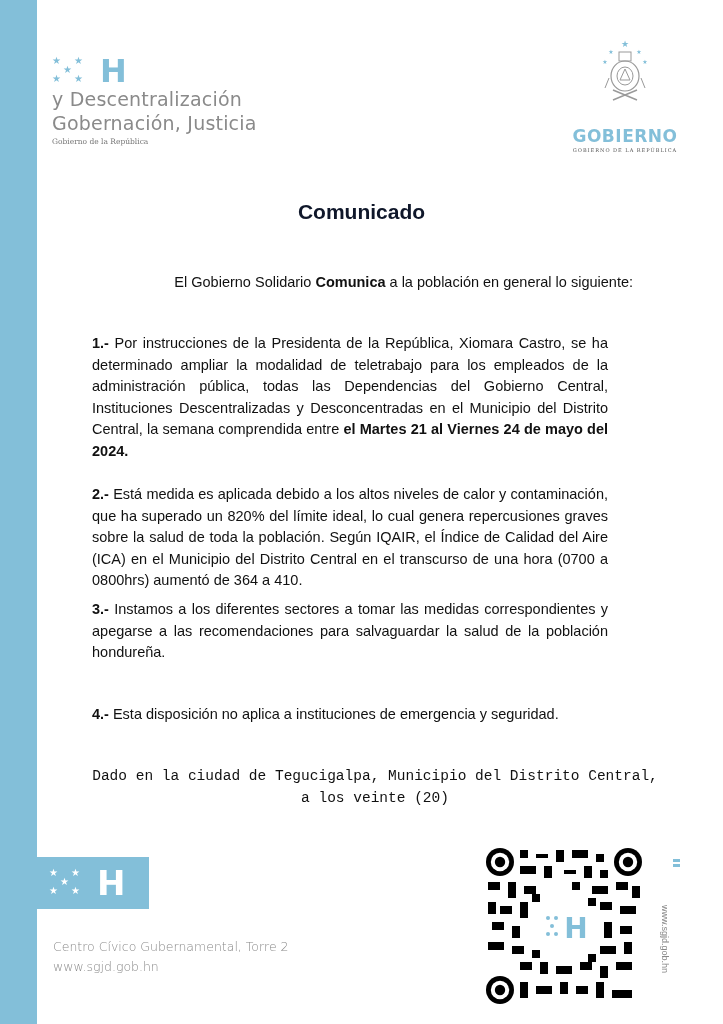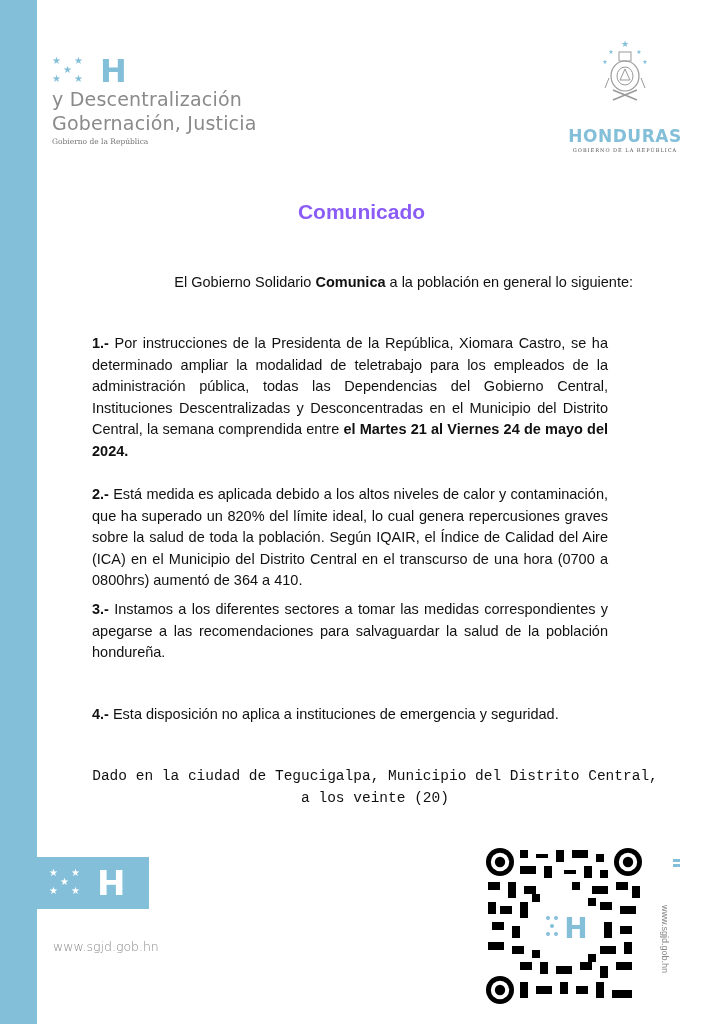--- a/index.html
+++ b/index.html
@@ -9,21 +9,21 @@
   .star-h{display:flex;align-items:center;gap:4px;}
   .stars{position:relative;width:44px;height:30px;color:#83bfd9;font-size:10px;}
   .stars span{position:absolute;line-height:1;}
   .hmark{font-family:"DejaVu Sans",sans-serif;font-weight:bold;font-size:32px;color:#83bfd9;line-height:30px;}
   .org1{font-family:"DejaVu Sans",sans-serif;font-size:19px;color:#8a8a8a;line-height:22px;margin-top:2px;letter-spacing:0.2px;}
   .org-sub{font-family:"DejaVu Serif",serif;font-size:7.5px;color:#777;margin-top:3px;}
   .logo-right{position:absolute;left:566px;top:38px;width:118px;text-align:center;}
   .crest{width:60px;height:70px;margin:0 auto;}
   .hn{font-family:"DejaVu Sans",sans-serif;font-weight:bold;font-size:17px;color:#83bfd9;letter-spacing:0.5px;margin-top:14px;}
   .hn-sub{font-family:"DejaVu Serif",serif;font-size:5px;color:#555;letter-spacing:1px;margin-top:1px;}
-  .title{position:absolute;left:0;width:723px;top:200px;text-align:center;font-weight:bold;font-size:21px;color:#8b5cf6;}
+  .title{position:absolute;left:0;width:723px;top:200px;text-align:center;font-weight:bold;font-size:21px;color:#0f172a;}
   .p{position:absolute;left:92px;width:516px;font-size:14.5px;line-height:21.5px;text-align:justify;color:#111;}
   .p b{font-weight:bold;}
   .intro{top:272px;left:117px;text-align:right;}
   .closing{position:absolute;left:90px;width:570px;top:766px;text-align:center;font-size:14.5px;line-height:21.5px;color:#111;font-family:Liberation Mono, monospace;}
   .foot-box{position:absolute;left:37px;top:857px;width:112px;height:52px;background:#83bfd9;display:flex;align-items:center;padding-left:12px;box-sizing:border-box;gap:4px;}
   .foot-box .stars{color:#fff;}
   .foot-box .hmark{color:#fff;font-size:34px;}
   .addr{position:absolute;left:53px;top:937px;font-family:"DejaVu Sans",sans-serif;font-size:12.5px;color:#8a8a8a;line-height:20px;font-weight:300;}
   .qr{position:absolute;left:484px;top:846px;width:160px;height:160px;}
   .side-url{position:absolute;left:670px;top:905px;transform:rotate(90deg);transform-origin:left top;font-size:9px;color:#888;white-space:nowrap;}
@@ -57,21 +57,21 @@
     <text x="44" y="16" font-size="6" fill="#83bfd9" text-anchor="middle">★</text>
     <text x="10" y="26" font-size="6" fill="#83bfd9" text-anchor="middle">★</text>
     <text x="50" y="26" font-size="6" fill="#83bfd9" text-anchor="middle">★</text>
     <rect x="24" y="14" width="12" height="9" fill="none" stroke="#999" stroke-width="1"></rect>
     <ellipse cx="30" cy="38" rx="14" ry="15" fill="none" stroke="#999" stroke-width="1.2"></ellipse>
     <ellipse cx="30" cy="38" rx="8" ry="9" fill="none" stroke="#999" stroke-width="1"></ellipse>
     <polygon points="30,31 25,42 35,42" fill="none" stroke="#999" stroke-width="1"></polygon>
     <path d="M14 40 L10 50 M46 40 L50 50" stroke="#999" stroke-width="1"></path>
     <path d="M18 62 L42 52 M42 62 L18 52" stroke="#999" stroke-width="1.5"></path>
   </svg>
-  <div class="hn">HONDURAS</div>
+  <div class="hn">GOBIERNO</div>
   <div class="hn-sub">GOBIERNO DE LA REPÚBLICA</div>
 </div>
 
 <div class="title">Comunicado</div>
 
 <div class="p intro"><span>El Gobierno Solidario </span><b>Comunica</b><span> a la población en general lo siguiente:</span></div>
 
 <div class="p" style="top:333px"><b>1.-</b><span> Por instrucciones de la Presidenta de la República, Xiomara Castro, se ha determinado ampliar la modalidad de teletrabajo para los empleados de la administración pública, todas las Dependencias del Gobierno Central, Instituciones Descentralizadas y Desconcentradas en el Municipio del Distrito Central, la semana comprendida entre </span><b>el Martes 21 al Viernes 24 de mayo del 2024.</b></div>
 
 <div class="p" style="top:484px"><b>2.-</b><span> Está medida es aplicada debido a los altos niveles de calor y contaminación, que ha superado un 820% del límite ideal, lo cual genera repercusiones graves sobre la salud de toda la población. Según IQAIR, el Índice de Calidad del Aire (ICA) en el Municipio del Distrito Central en el transcurso de una hora (0700 a 0800hrs) aumentó de 364 a 410.</span></div>
@@ -89,20 +89,21 @@
     <span style="left:0;top:0">★</span>
       <span style="left:22px;top:0">★</span>
     <span style="left:11px;top:9px">★</span>
     <span style="left:0;top:18px">★</span>
       <span style="left:22px;top:18px">★</span>
   </div>
   <div class="hmark">H</div>
 </div>
 
 <div class="addr">
+  <div>Centro Cívico Gubernamental, Torre 2</div>
   <div>www.sgjd.gob.hn</div>
 </div>
 
 <svg class="qr" viewBox="0 0 40 40">
   <rect width="40" height="40" fill="#fff"></rect>
   <g fill="#000">
     <circle cx="4" cy="4" r="3.5"></circle>
       <circle cx="4" cy="4" r="2.3" fill="#fff"></circle>
       <circle cx="4" cy="4" r="1.3"></circle>
     <circle cx="36" cy="4" r="3.5"></circle>

